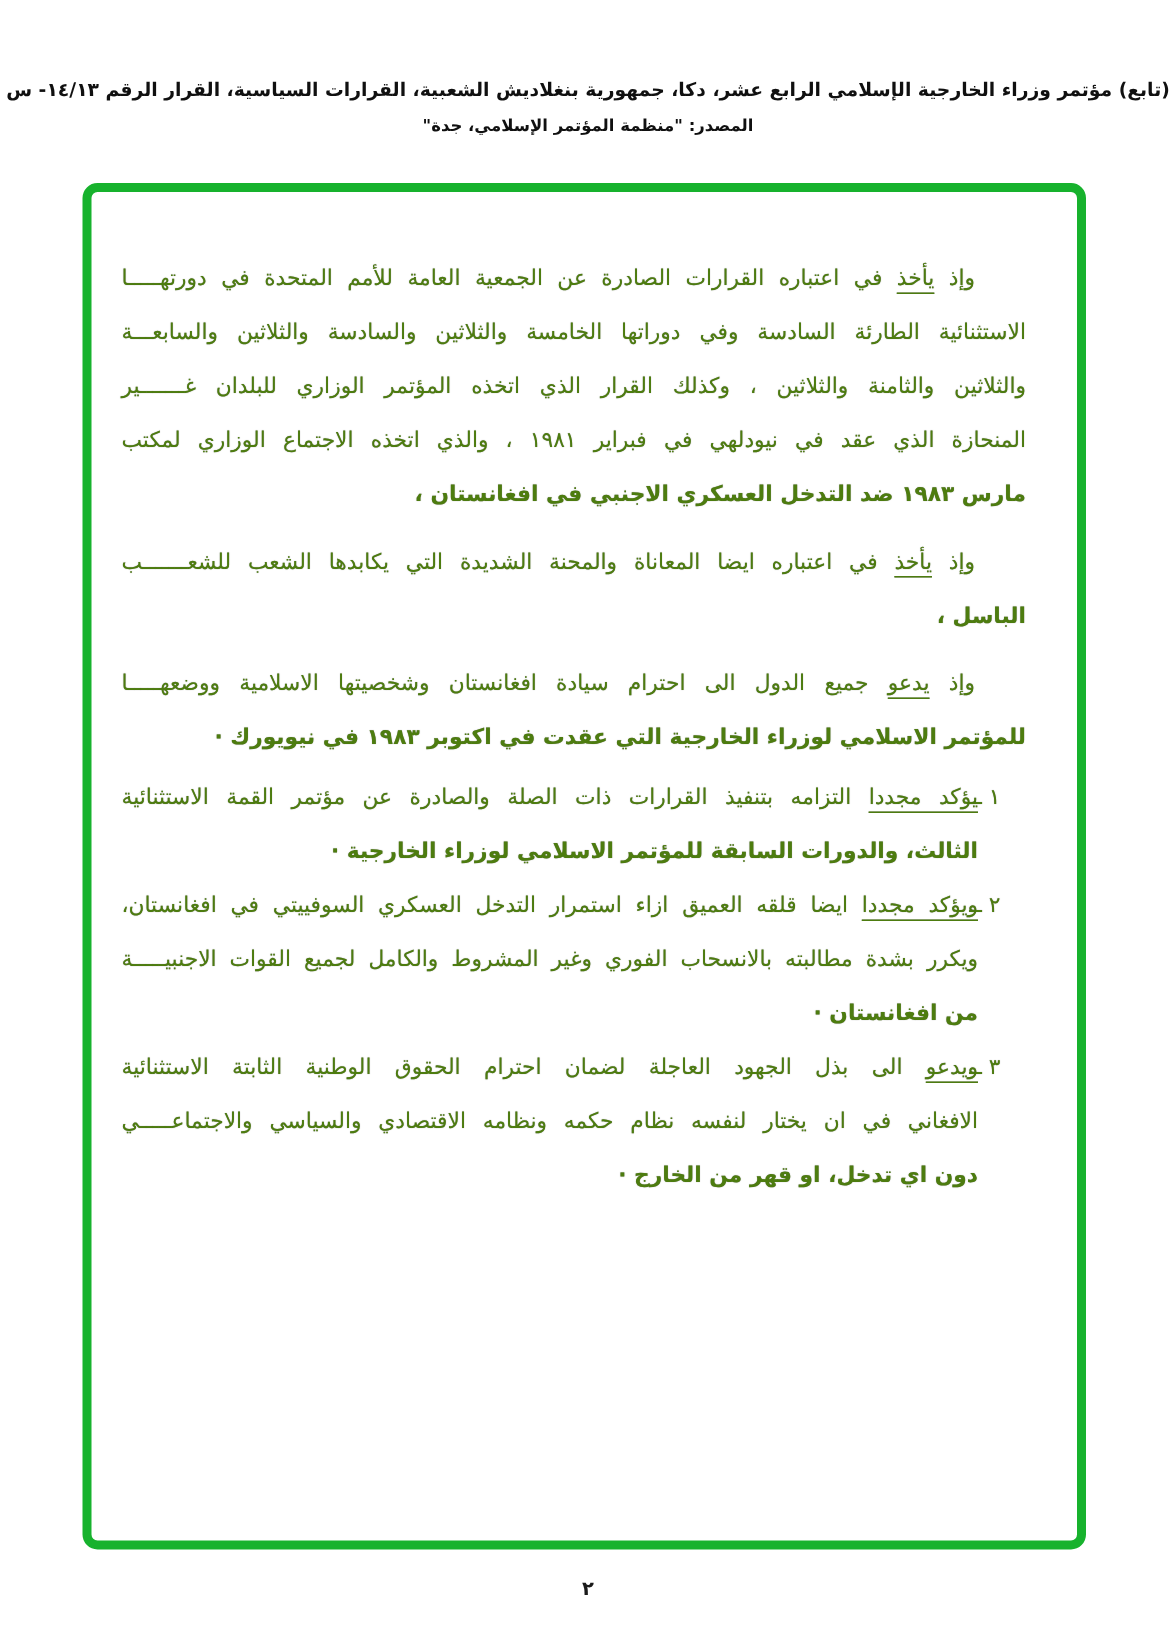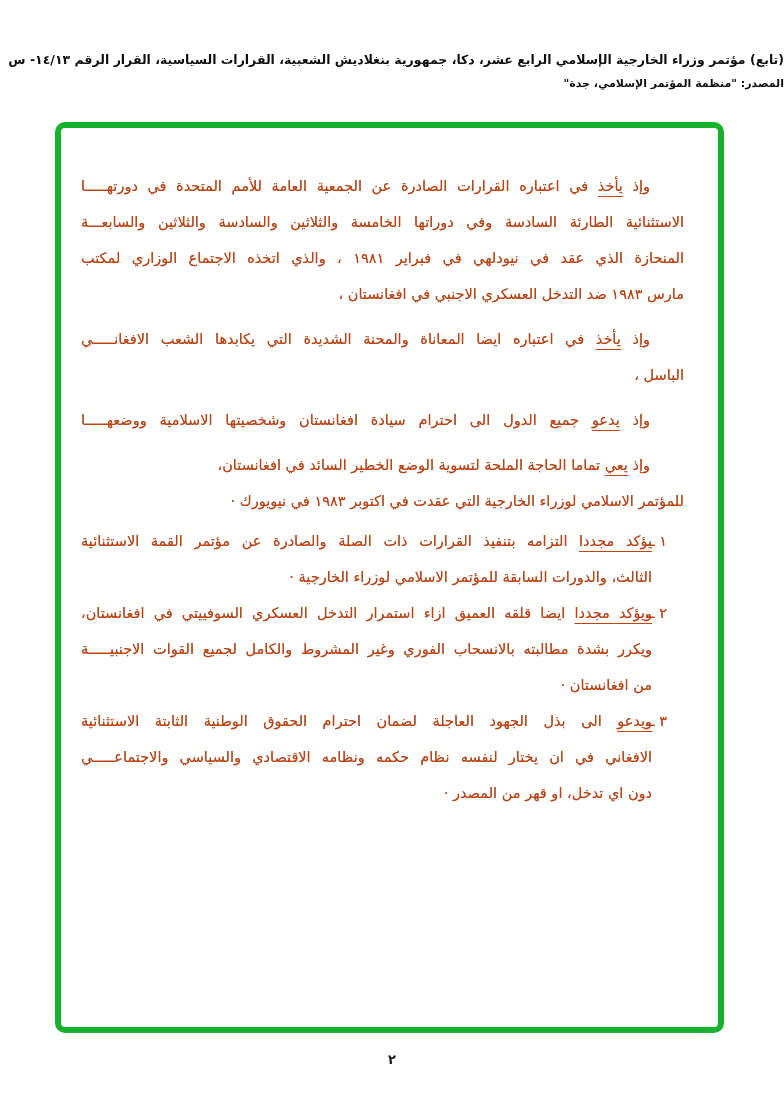--- a/index.html
+++ b/index.html
@@ -6,21 +6,21 @@
   .page{
     position:relative;
     width:784px;height:1097px;
     background:#ffffff;
     font-family:"DejaVu Sans",sans-serif;
     overflow:hidden;
   }
   
   .hdr{
     position:absolute;top:50px;left:0;right:0;
-    direction:rtl;color:#101010;
+    direction:rtl;text-align:center;color:#101010;
   }
   .hdr-l1{font-size:12.5px;font-weight:bold;letter-spacing:-0.2px;line-height:20px;}
   .hdr-l2{font-size:11px;font-weight:bold;margin-top:7px;}
   
   .frame{
     position:absolute;left:55px;top:122px;
     width:657px;height:899px;
     border:6px solid #17b22d;
     border-radius:10px;
     background:#ffffff;
@@ -34,21 +34,21 @@
     color:#2e2e2e;
     font-size:14.5px;
     text-shadow:0 0 0.6px rgba(40,40,40,0.55);
   }
   .ln{
     line-height:36px;
     text-align:justify;
     text-align-last:justify;
     white-space:normal;
   }
-  .ln.end{text-align-last:right;}
+  .ln.end{text-align-last:right;font-weight:bold;}
   .ln.first{text-indent:34px;}
   .ln.gap{margin-top:9px;}
   .ln.gap-sm{margin-top:4px;}
   .ln.item-first,.ln.item-cont{padding-right:32px;}
   .ln.item-first{position:relative;}
   .num{
     position:absolute;right:17px;top:0;
     text-indent:0;
   }
   .u{
@@ -68,44 +68,44 @@
 
 <div class="page">
 
   <div class="hdr">
     <div class="hdr-l1">(تابع) مؤتمر وزراء الخارجية الإسلامي الرابع عشر، دكا، جمهورية بنغلاديش الشعبية، القرارات السياسية، القرار الرقم ١٤/١٣- س</div>
     <div class="hdr-l2">المصدر:  "منظمة المؤتمر الإسلامي، جدة"</div>
   </div>
 
   <div class="frame" style="border-color: rgb(23, 178, 45);"></div>
 
-  <div class="content" style="color: #c2410c;">
+  <div class="content" style="color: #4d7c0f;">
 
     <div class="ln first"><span>وإذ </span><span class="u">يأخذ</span><span> في اعتباره القرارات الصادرة عن الجمعية العامة للأمم المتحدة في دورتهـــــا</span></div>
     <div class="ln"><span>الاستثنائية الطارئة السادسة وفي دوراتها الخامسة والثلاثين والسادسة والثلاثين والسابعـــة</span></div>
+    <div class="ln"><span>والثلاثين والثامنة والثلاثين ، وكذلك القرار الذي اتخذه المؤتمر الوزاري للبلدان غـــــــير</span></div>
     <div class="ln"><span>المنحازة الذي عقد في نيودلهي في فبراير ١٩٨١ ، والذي اتخذه الاجتماع الوزاري لمكتب</span></div>
     <div class="ln end"><span>مارس ١٩٨٣ ضد التدخل العسكري الاجنبي في افغانستان ،</span></div>
 
-    <div class="ln first gap"><span>وإذ </span><span class="u">يأخذ</span><span> في اعتباره ايضا المعاناة والمحنة الشديدة التي يكابدها الشعب الافغانـــــي</span></div>
+    <div class="ln first gap"><span>وإذ </span><span class="u">يأخذ</span><span> في اعتباره ايضا المعاناة والمحنة الشديدة التي يكابدها الشعب للشعـــــــب</span></div>
     <div class="ln end"><span>الباسل ،</span></div>
 
     <div class="ln first gap"><span>وإذ </span><span class="u">يدعو</span><span> جميع الدول الى احترام سيادة افغانستان وشخصيتها الاسلامية ووضعهـــــا</span></div>
 
-    <div class="ln first gap end"><span>وإذ </span><span class="u">يعي</span><span> تماما الحاجة الملحة لتسوية الوضع الخطير السائد في افغانستان،</span></div>
 
     <div class="ln end"><span>للمؤتمر الاسلامي لوزراء الخارجية التي عقدت في اكتوبر ١٩٨٣ في نيويورك ·</span></div>
 
     <div class="ln item-first gap-sm"><span class="num">١ ــ</span><span class="u">يؤكد مجددا</span><span> التزامه بتنفيذ القرارات ذات الصلة والصادرة عن مؤتمر القمة الاستثنائية</span></div>
     <div class="ln item-cont end"><span>الثالث، والدورات السابقة للمؤتمر الاسلامي لوزراء الخارجية ·</span></div>
 
     <div class="ln item-first"><span class="num">٢ ــ</span><span class="u">ويؤكد مجددا</span><span> ايضا قلقه العميق ازاء استمرار التدخل العسكري السوفييتي في افغانستان،</span></div>
     <div class="ln item-cont"><span>ويكرر بشدة مطالبته بالانسحاب الفوري وغير المشروط والكامل لجميع القوات الاجنبيـــــة</span></div>
     <div class="ln item-cont end"><span>من افغانستان ·</span></div>
 
     <div class="ln item-first"><span class="num">٣ ــ</span><span class="u">ويدعو</span><span> الى بذل الجهود العاجلة لضمان احترام الحقوق الوطنية الثابتة الاستثنائية</span></div>
     <div class="ln item-cont"><span>الافغاني في ان يختار لنفسه نظام حكمه ونظامه الاقتصادي والسياسي والاجتماعـــــي</span></div>
-    <div class="ln item-cont end"><span>دون اي تدخل، او قهر من المصدر ·</span></div>
+    <div class="ln item-cont end"><span>دون اي تدخل، او قهر من الخارج ·</span></div>
 
   </div>
 
   <div class="pageno">٢</div>
 
 </div>
 
 </body></html>

